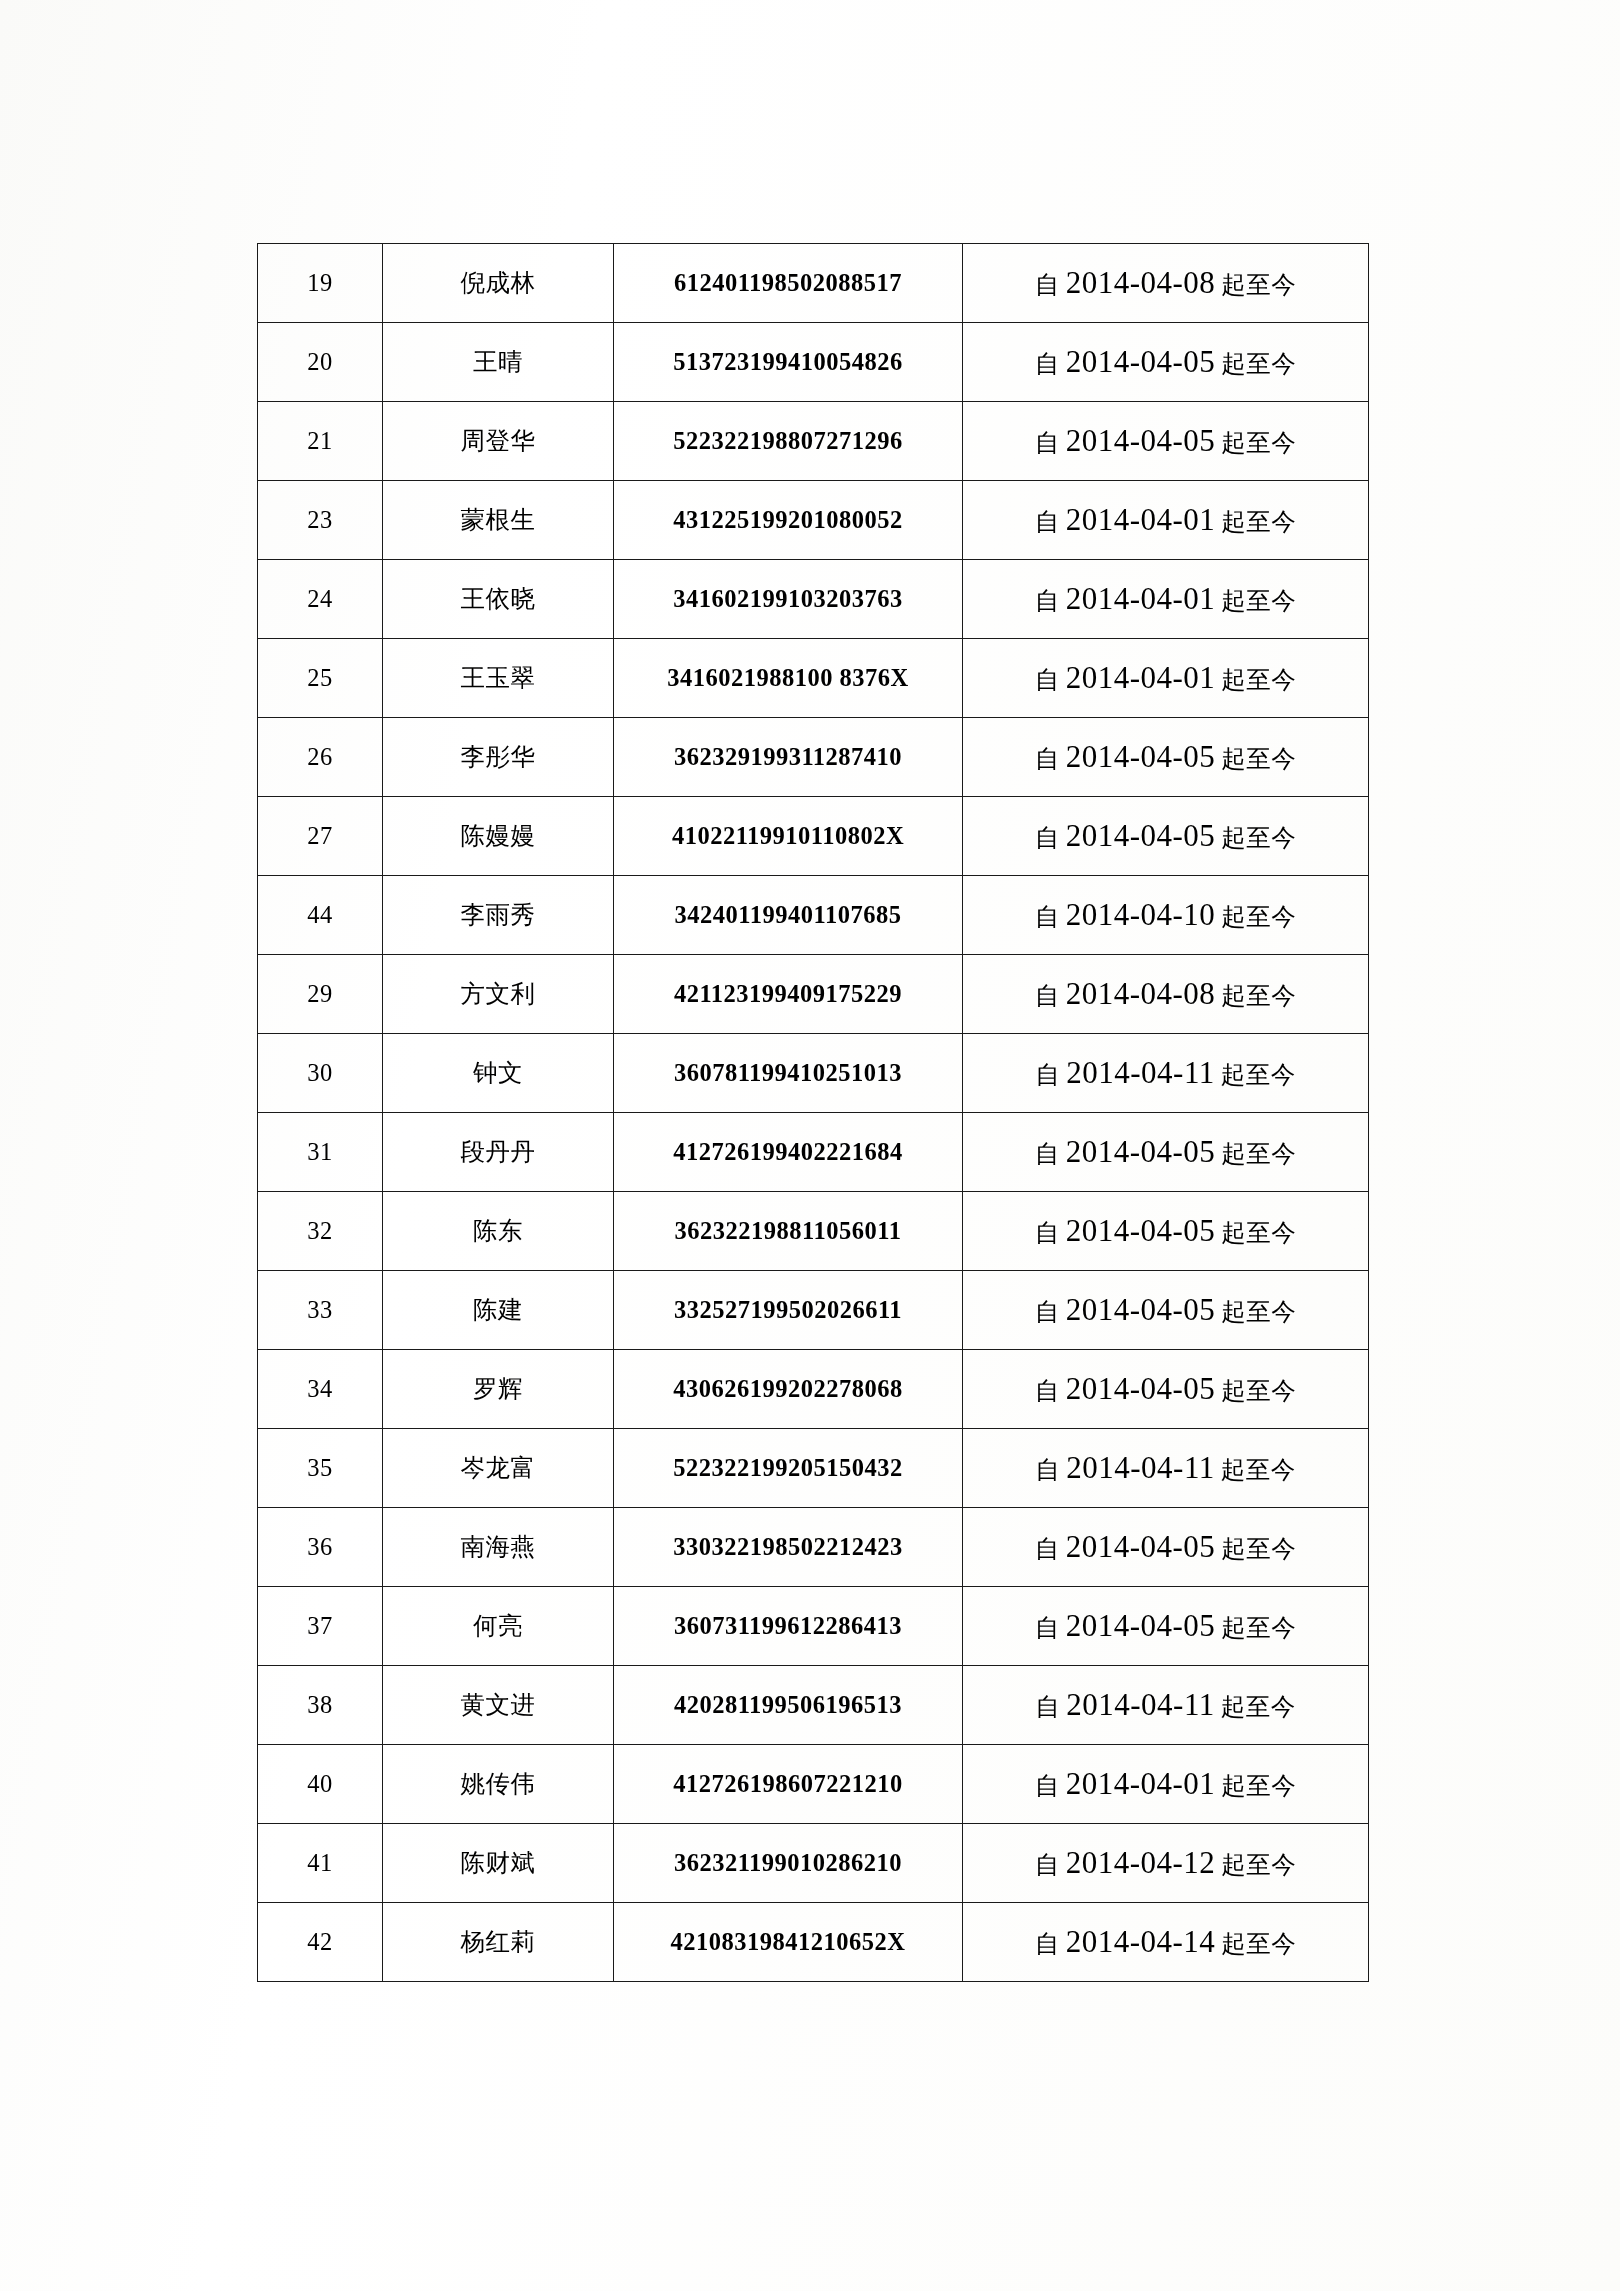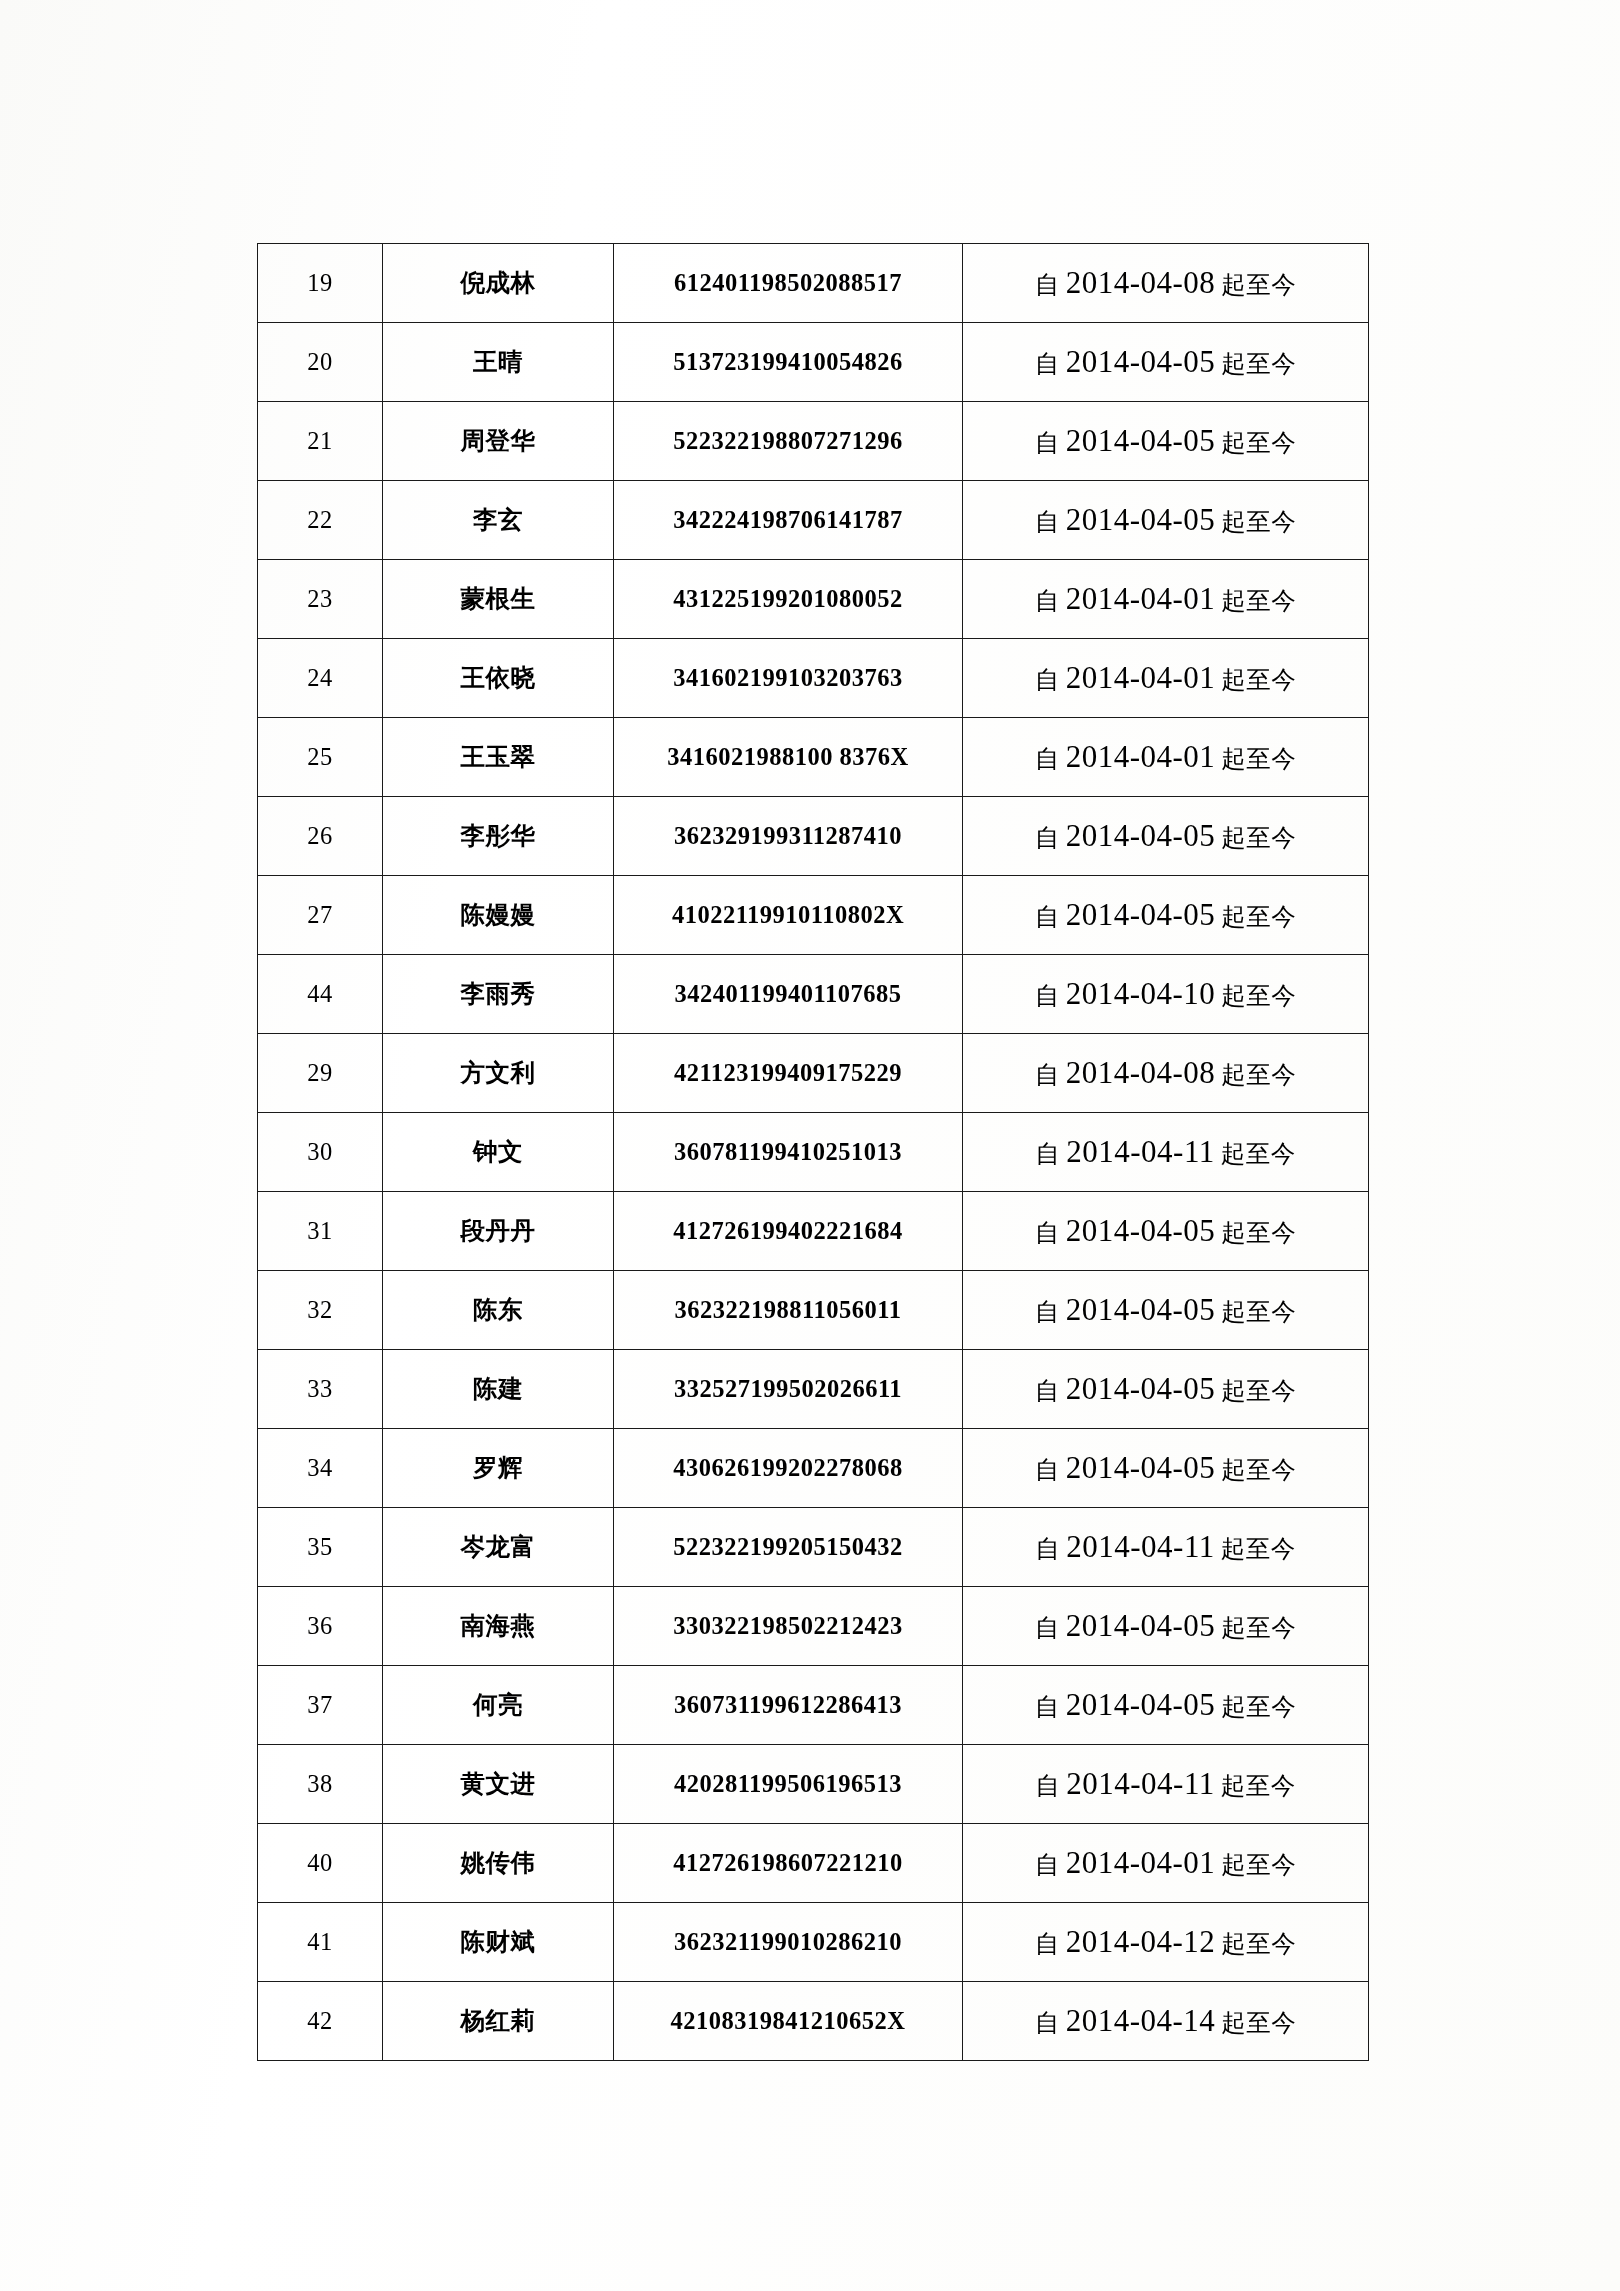--- a/index.html
+++ b/index.html
@@ -60,21 +60,21 @@
   col.c-period{ width: 406px; }
 
   td.idx {
     font-size: 24.5px;
     font-family: "Liberation Serif", "DejaVu Serif", serif;
   }
   td.name {
     font-size: 26.5px;
     letter-spacing: 2.9px;
     font-family: "DejaVu Sans", "Liberation Sans", sans-serif;
-    font-weight: 700;
+    font-weight: 400;
     border-radius: 9px;
   }
   td.id {
     font-size: 25.5px;
     letter-spacing: 0.4px;
     font-family: "Liberation Serif", "DejaVu Serif", serif;
     font-weight: bold;
   }
   td.period {
     font-size: 24.5px;
@@ -130,30 +130,20 @@
             <td class="idx">21</td>
             <td class="name">周登华</td>
             <td class="id">522322198807271296</td>
             <td class="period"><span class="period-inner">
                 <span>自</span>
                 <span class="num">2014-04-05</span>
                 <span>起至今</span>
               </span></td>
           </tr>
           <tr>
-            <td class="idx">22</td>
-            <td class="name">李玄</td>
-            <td class="id">342224198706141787</td>
-            <td class="period"><span class="period-inner">
-                <span>自</span>
-                <span class="num">2014-04-05</span>
-                <span>起至今</span>
-              </span></td>
-          </tr>
-          <tr>
             <td class="idx">23</td>
             <td class="name">蒙根生</td>
             <td class="id">431225199201080052</td>
             <td class="period"><span class="period-inner">
                 <span>自</span>
                 <span class="num">2014-04-01</span>
                 <span>起至今</span>
               </span></td>
           </tr>
           <tr>

